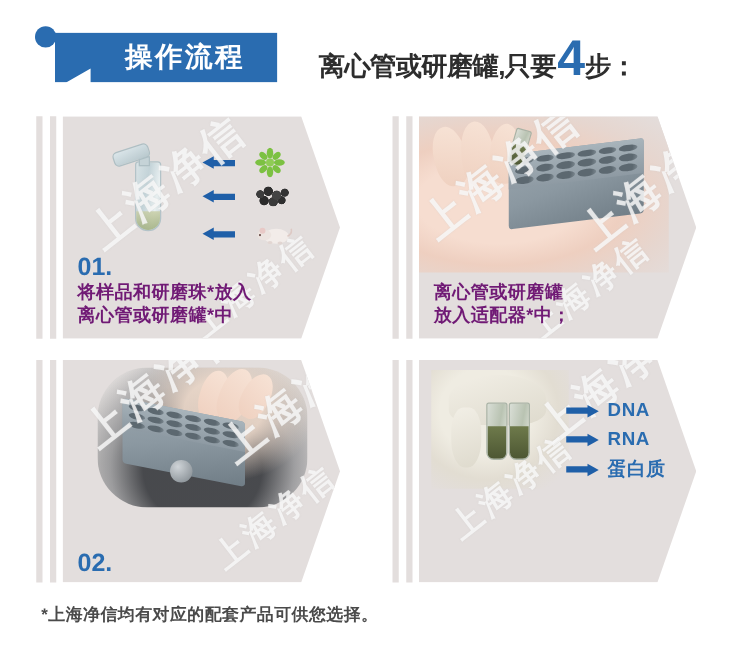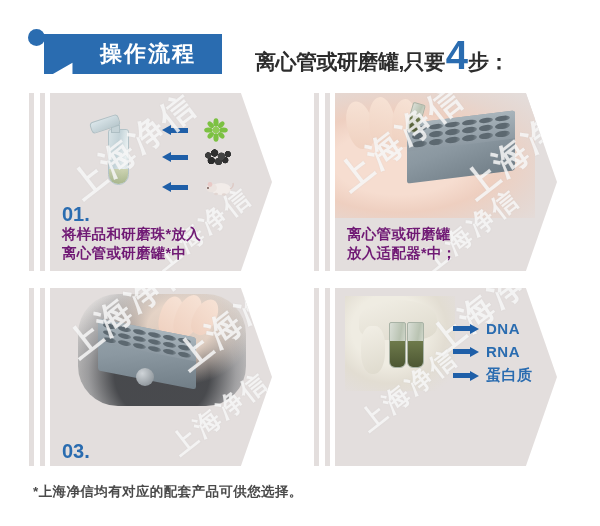--- a/index.html
+++ b/index.html
@@ -11,21 +11,21 @@
     width: 600px;
     height: 526px;
     position: relative;
     overflow: hidden;
     font-family: "Liberation Sans", "DejaVu Sans", sans-serif;
   }
 
   
   #header {
     position: absolute;
-    left: 0; top: 8px;
+    left: 0; top: 0;
     width: 600px; height: 90px;
   }
   .banner-dot {
     position: absolute;
     left: 28px; top: 21px;
     width: 17px; height: 17px;
     border-radius: 50%;
     background: #2a6cb0;
   }
   .banner-shape {
@@ -489,21 +489,21 @@
       </div>
       <div style="position:absolute;left:58px;top:74px;width:18px;height:18px;border-radius:50%;background:radial-gradient(circle at 35% 30%,#cfd4d8,#7d858b);"></div>
     </div>
 
     <div class="wm" style="left:6px; top:-6px;">上海净信</div>
     <div class="wm" style="left:116px; top:6px;">上海净信</div>
     <div class="wm wm-sm" style="left:112px; top:108px;">上海净信</div>
   </div>
 
   <div class="panel-text" style="bottom:4px;">
-    <div class="step-num">03.</div>
+    <div class="step-num">02.</div>
   </div>
 </div>
 
 <div class="panel" style="left:307px; top:288px;">
   <div class="panel-stripes">
     <i class="s1"></i>
     <i class="s2"></i>
   </div>
   <div class="panel-body">
 

